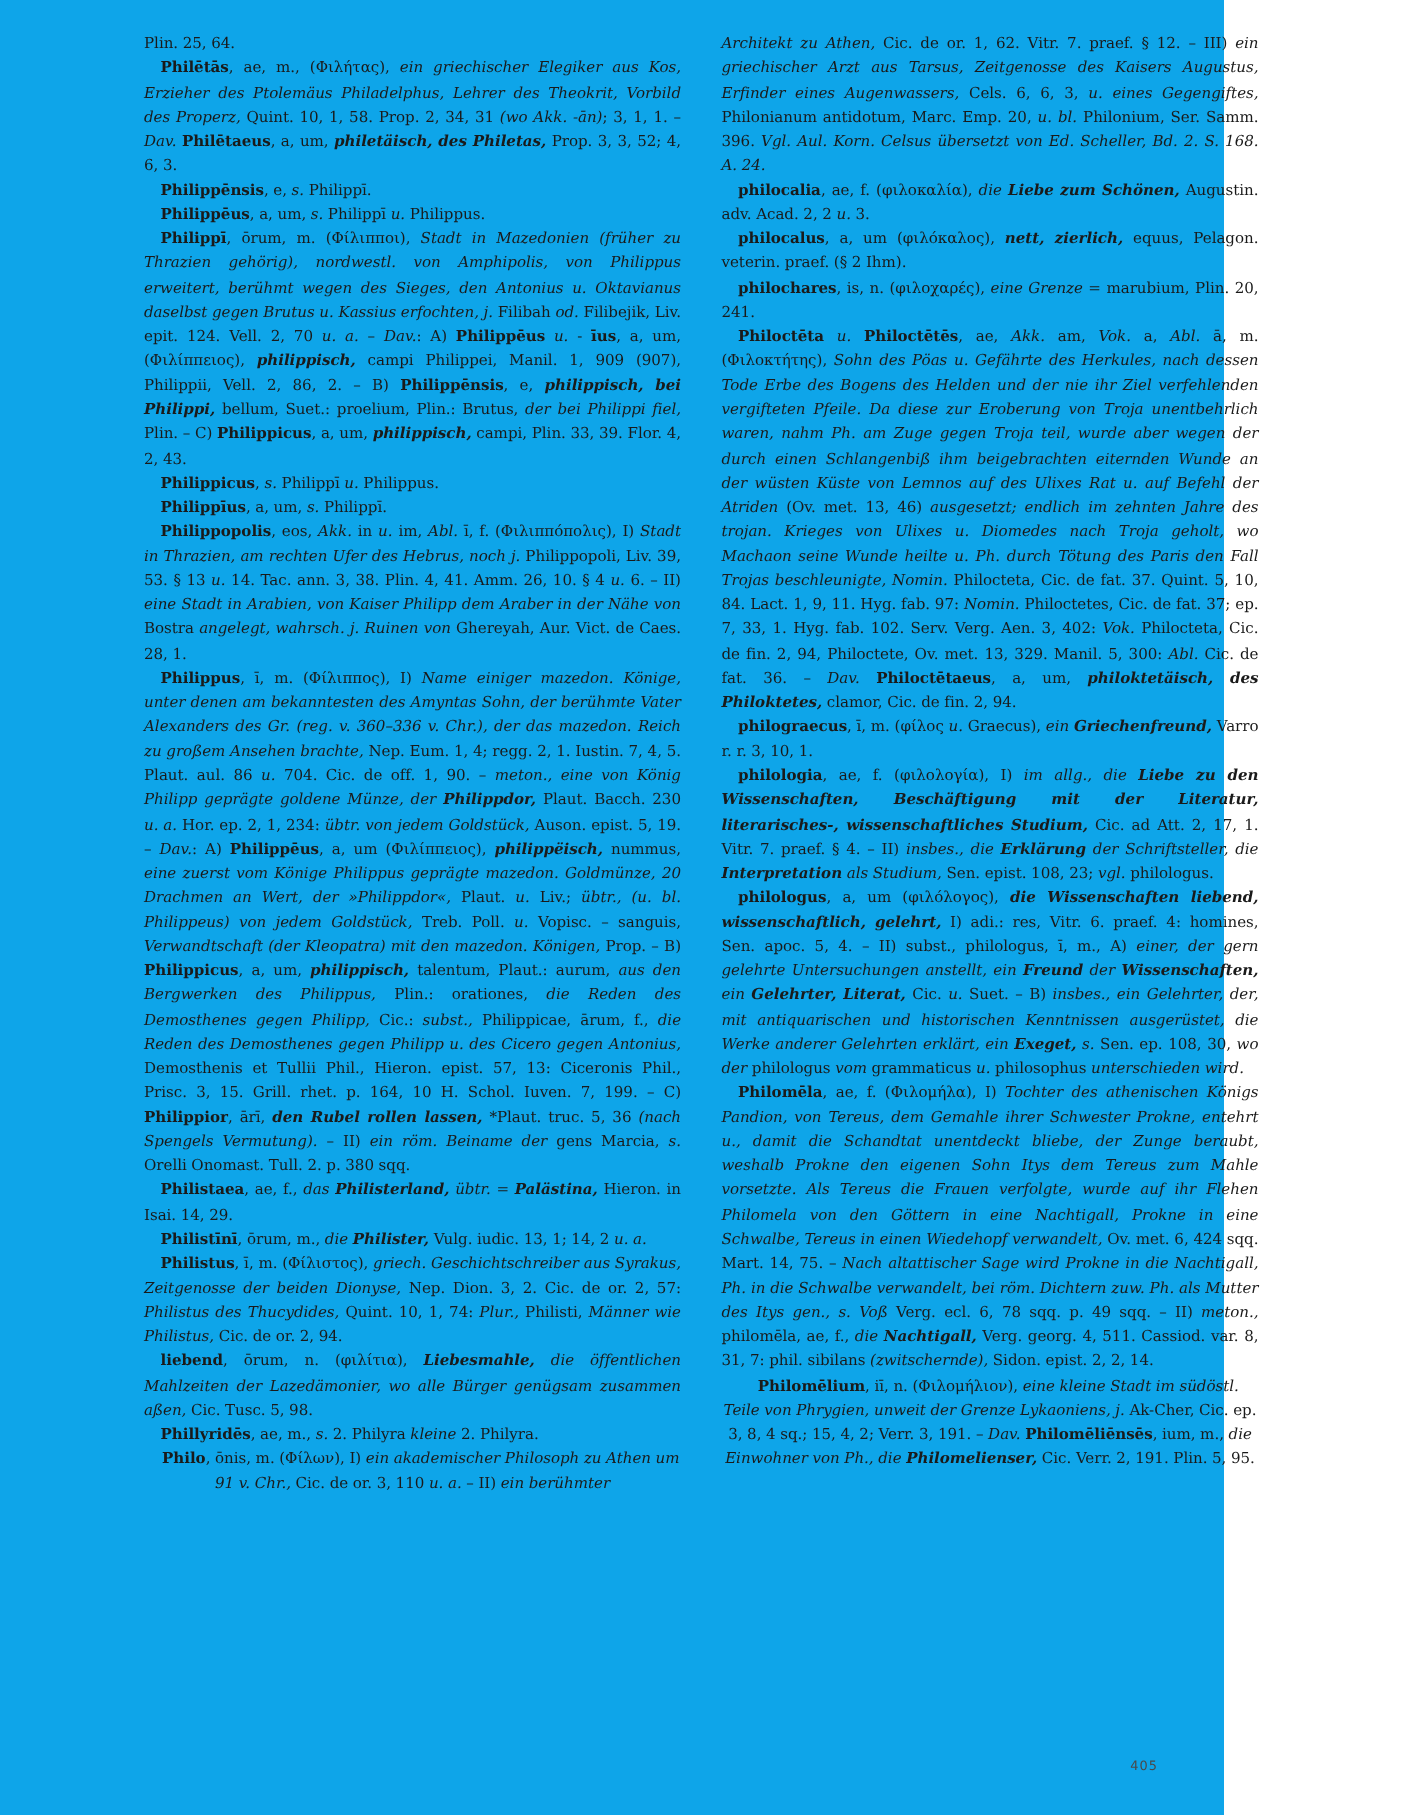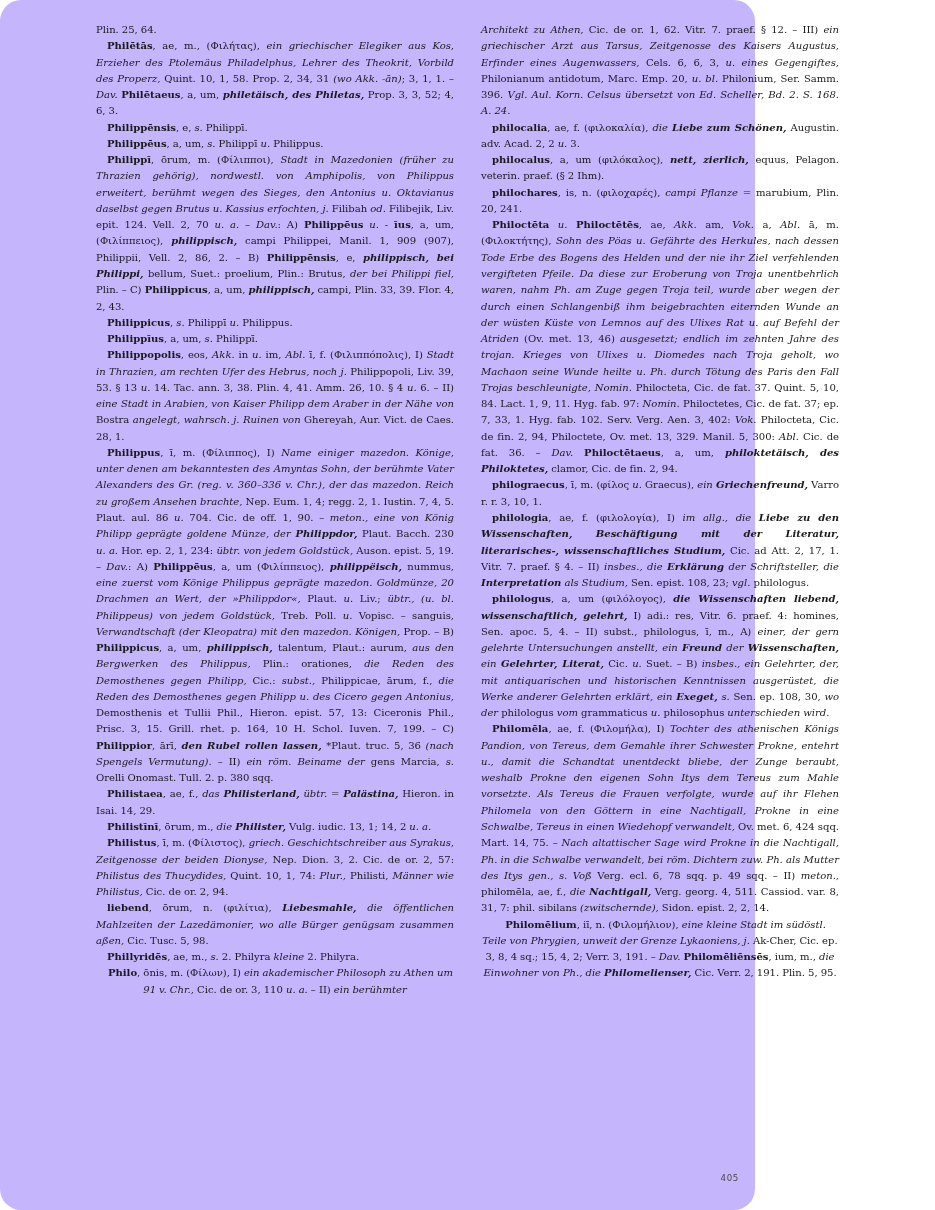--- a/index.html
+++ b/index.html
@@ -10,25 +10,24 @@
   }
   body {
     width: 935px;
     height: 1210px;
     font-family: "DejaVu Serif", "Liberation Serif", serif;
     color: #1a1a1a;
     overflow: hidden;
   }
   .page {
     position: relative;
-    width: 755px;
+    width: 816px;
     height: 1210px;
     box-sizing: border-box;
-    background: #c4b5fd;
-    border-radius: 21px;
+    background: #0ea5e9;
   }
   .columns {
     position: absolute;
     top: 22px;
     left: 96px;
     width: 744px;
     height: 1135px;
     display: flex;
     gap: 27px;
   }
@@ -59,21 +58,21 @@
   }
   .it {
     font-style: italic;
   }
   .bi {
     font-weight: bold;
     font-style: italic;
   }
   .pageno {
     position: absolute;
-    right: 16px;
+    right: 44px;
     bottom: 27px;
     font-size: 8.6px;
     font-family: "DejaVu Sans", "Liberation Sans", sans-serif;
     color: #4a4a4a;
     letter-spacing: 0.7px;
   }
   .lastline {
     text-align: left;
   }
 </style>
@@ -99,21 +98,21 @@
         <p class="entry"><span class="hw">Philistus</span>, ī, m. (Φίλιστος), <span class="it">griech. Geschichtschreiber aus Syrakus, Zeitgenosse der beiden Dionyse,</span> Nep. Dion. 3, 2. Cic. de or. 2, 57: <span class="it">Philistus des Thucydides,</span> Quint. 10, 1, 74: <span class="it">Plur.,</span> Philisti, <span class="it">Männer wie Philistus,</span> Cic. de or. 2, 94.</p>
         <p class="entry"><span class="hw">liebend</span>, ōrum, n. (φιλίτια), <span class="bi">Liebesmahle,</span> <span class="it">die öffentlichen Mahlzeiten der Lazedämonier, wo alle Bürger genügsam zusammen aßen,</span> Cic. Tusc. 5, 98.</p>
         <p class="entry"><span class="hw">Phillyridēs</span>, ae, m., <span class="it">s.</span> 2. Philyra <span class="it">kleine</span> 2. Philyra.</p>
         <p class="entry lastline"><span class="hw">Philo</span>, ōnis, m. (Φίλων), I) <span class="it">ein akademischer Philosoph zu Athen um 91 v. Chr.,</span> Cic. de or. 3, 110 <span class="it">u. a.</span> – II) <span class="it">ein berühmter</span></p>
       </div>
 
     <div class="col" id="right-col">
         <p class="entry cont"><span class="it">Architekt zu Athen,</span> Cic. de or. 1, 62. Vitr. 7. praef. § 12. – III) <span class="it">ein griechischer Arzt aus Tarsus, Zeitgenosse des Kaisers Augustus, Erfinder eines Augenwassers,</span> Cels. 6, 6, 3, <span class="it">u. eines Gegengiftes,</span> Philonianum antidotum, Marc. Emp. 20, <span class="it">u. bl.</span> Philonium, Ser. Samm. 396. <span class="it">Vgl. Aul. Korn. Celsus übersetzt von Ed. Scheller, Bd. 2. S. 168. A. 24.</span></p>
         <p class="entry"><span class="hw">philocalia</span>, ae, f. (φιλοκαλία), <span class="it">die</span> <span class="bi">Liebe zum Schönen,</span> Augustin. adv. Acad. 2, 2 <span class="it">u.</span> 3.</p>
         <p class="entry"><span class="hw">philocalus</span>, a, um (φιλόκαλος), <span class="bi">nett, zierlich,</span> equus, Pelagon. veterin. praef. (§ 2 Ihm).</p>
-        <p class="entry"><span class="hw">philochares</span>, is, n. (φιλοχαρές), <span class="it">campi Pflanze</span> = marubium, Plin. 20, 241.</p>
+        <p class="entry"><span class="hw">philochares</span>, is, n. (φιλοχαρές), <span class="it">eine Grenze</span> = marubium, Plin. 20, 241.</p>
         <p class="entry"><span class="hw">Philoctēta</span> <span class="it">u.</span> <span class="hw">Philoctētēs</span>, ae, <span class="it">Akk.</span> am, <span class="it">Vok.</span> a, <span class="it">Abl.</span> ā, m. (Φιλοκτήτης), <span class="it">Sohn des Pöas u. Gefährte des Herkules, nach dessen Tode Erbe des Bogens des Helden und der nie ihr Ziel verfehlenden vergifteten Pfeile. Da diese zur Eroberung von Troja unentbehrlich waren, nahm Ph. am Zuge gegen Troja teil, wurde aber wegen der durch einen Schlangenbiß ihm beigebrachten eiternden Wunde an der wüsten Küste von Lemnos auf des Ulixes Rat u. auf Befehl der Atriden</span> (Ov. met. 13, 46) <span class="it">ausgesetzt; endlich im zehnten Jahre des trojan. Krieges von Ulixes u. Diomedes nach Troja geholt, wo Machaon seine Wunde heilte u. Ph. durch Tötung des Paris den Fall Trojas beschleunigte, Nomin.</span> Philocteta, Cic. de fat. 37. Quint. 5, 10, 84. Lact. 1, 9, 11. Hyg. fab. 97: <span class="it">Nomin.</span> Philoctetes, Cic. de fat. 37; ep. 7, 33, 1. Hyg. fab. 102. Serv. Verg. Aen. 3, 402: <span class="it">Vok.</span> Philocteta, Cic. de fin. 2, 94, Philoctete, Ov. met. 13, 329. Manil. 5, 300: <span class="it">Abl.</span> Cic. de fat. 36. – <span class="it">Dav.</span> <span class="hw">Philoctētaeus</span>, a, um, <span class="bi">philoktetäisch, des Philoktetes,</span> clamor, Cic. de fin. 2, 94.</p>
         <p class="entry"><span class="hw">philograecus</span>, ī, m. (φίλος <span class="it">u.</span> Graecus), <span class="it">ein</span> <span class="bi">Griechenfreund,</span> Varro r. r. 3, 10, 1.</p>
         <p class="entry"><span class="hw">philologia</span>, ae, f. (φιλολογία), I) <span class="it">im allg., die</span> <span class="bi">Liebe zu den Wissenschaften, Beschäftigung mit der Literatur, literarisches-, wissenschaftliches Studium,</span> Cic. ad Att. 2, 17, 1. Vitr. 7. praef. § 4. – II) <span class="it">insbes., die</span> <span class="bi">Erklärung</span> <span class="it">der Schriftsteller, die</span> <span class="bi">Interpretation</span> <span class="it">als Studium,</span> Sen. epist. 108, 23; <span class="it">vgl.</span> philologus.</p>
         <p class="entry"><span class="hw">philologus</span>, a, um (φιλόλογος), <span class="bi">die Wissenschaften liebend, wissenschaftlich, gelehrt,</span> I) adi.: res, Vitr. 6. praef. 4: homines, Sen. apoc. 5, 4. – II) subst., philologus, ī, m., A) <span class="it">einer, der gern gelehrte Untersuchungen anstellt, ein</span> <span class="bi">Freund</span> <span class="it">der</span> <span class="bi">Wissenschaften,</span> <span class="it">ein</span> <span class="bi">Gelehrter, Literat,</span> Cic. <span class="it">u.</span> Suet. – B) <span class="it">insbes., ein Gelehrter, der, mit antiquarischen und historischen Kenntnissen ausgerüstet, die Werke anderer Gelehrten erklärt, ein</span> <span class="bi">Exeget,</span> <span class="it">s.</span> Sen. ep. 108, 30, <span class="it">wo der</span> philologus <span class="it">vom</span> grammaticus <span class="it">u.</span> philosophus <span class="it">unterschieden wird.</span></p>
         <p class="entry"><span class="hw">Philomēla</span>, ae, f. (Φιλομήλα), I) <span class="it">Tochter des athenischen Königs Pandion, von Tereus, dem Gemahle ihrer Schwester Prokne, entehrt u., damit die Schandtat unentdeckt bliebe, der Zunge beraubt, weshalb Prokne den eigenen Sohn Itys dem Tereus zum Mahle vorsetzte. Als Tereus die Frauen verfolgte, wurde auf ihr Flehen Philomela von den Göttern in eine Nachtigall, Prokne in eine Schwalbe, Tereus in einen Wiedehopf verwandelt,</span> Ov. met. 6, 424 sqq. Mart. 14, 75. – <span class="it">Nach altattischer Sage wird Prokne in die Nachtigall, Ph. in die Schwalbe verwandelt, bei röm. Dichtern zuw. Ph. als Mutter des Itys gen., s. Voß</span> Verg. ecl. 6, 78 sqq. p. 49 sqq. – II) <span class="it">meton.,</span> philomēla, ae, f., <span class="it">die</span> <span class="bi">Nachtigall,</span> Verg. georg. 4, 511. Cassiod. var. 8, 31, 7: phil. sibilans <span class="it">(zwitschernde),</span> Sidon. epist. 2, 2, 14.</p>
         <p class="entry lastline"><span class="hw">Philomēlium</span>, iī, n. (Φιλομήλιον), <span class="it">eine kleine Stadt im südöstl. Teile von Phrygien, unweit der Grenze Lykaoniens, j.</span> Ak-Cher, Cic. ep. 3, 8, 4 sq.; 15, 4, 2; Verr. 3, 191. – <span class="it">Dav.</span> <span class="hw">Philomēliēnsēs</span>, ium, m., <span class="it">die Einwohner von Ph., die</span> <span class="bi">Philomelienser,</span> Cic. Verr. 2, 191. Plin. 5, 95.</p>
       </div>
 
   </div>
 

